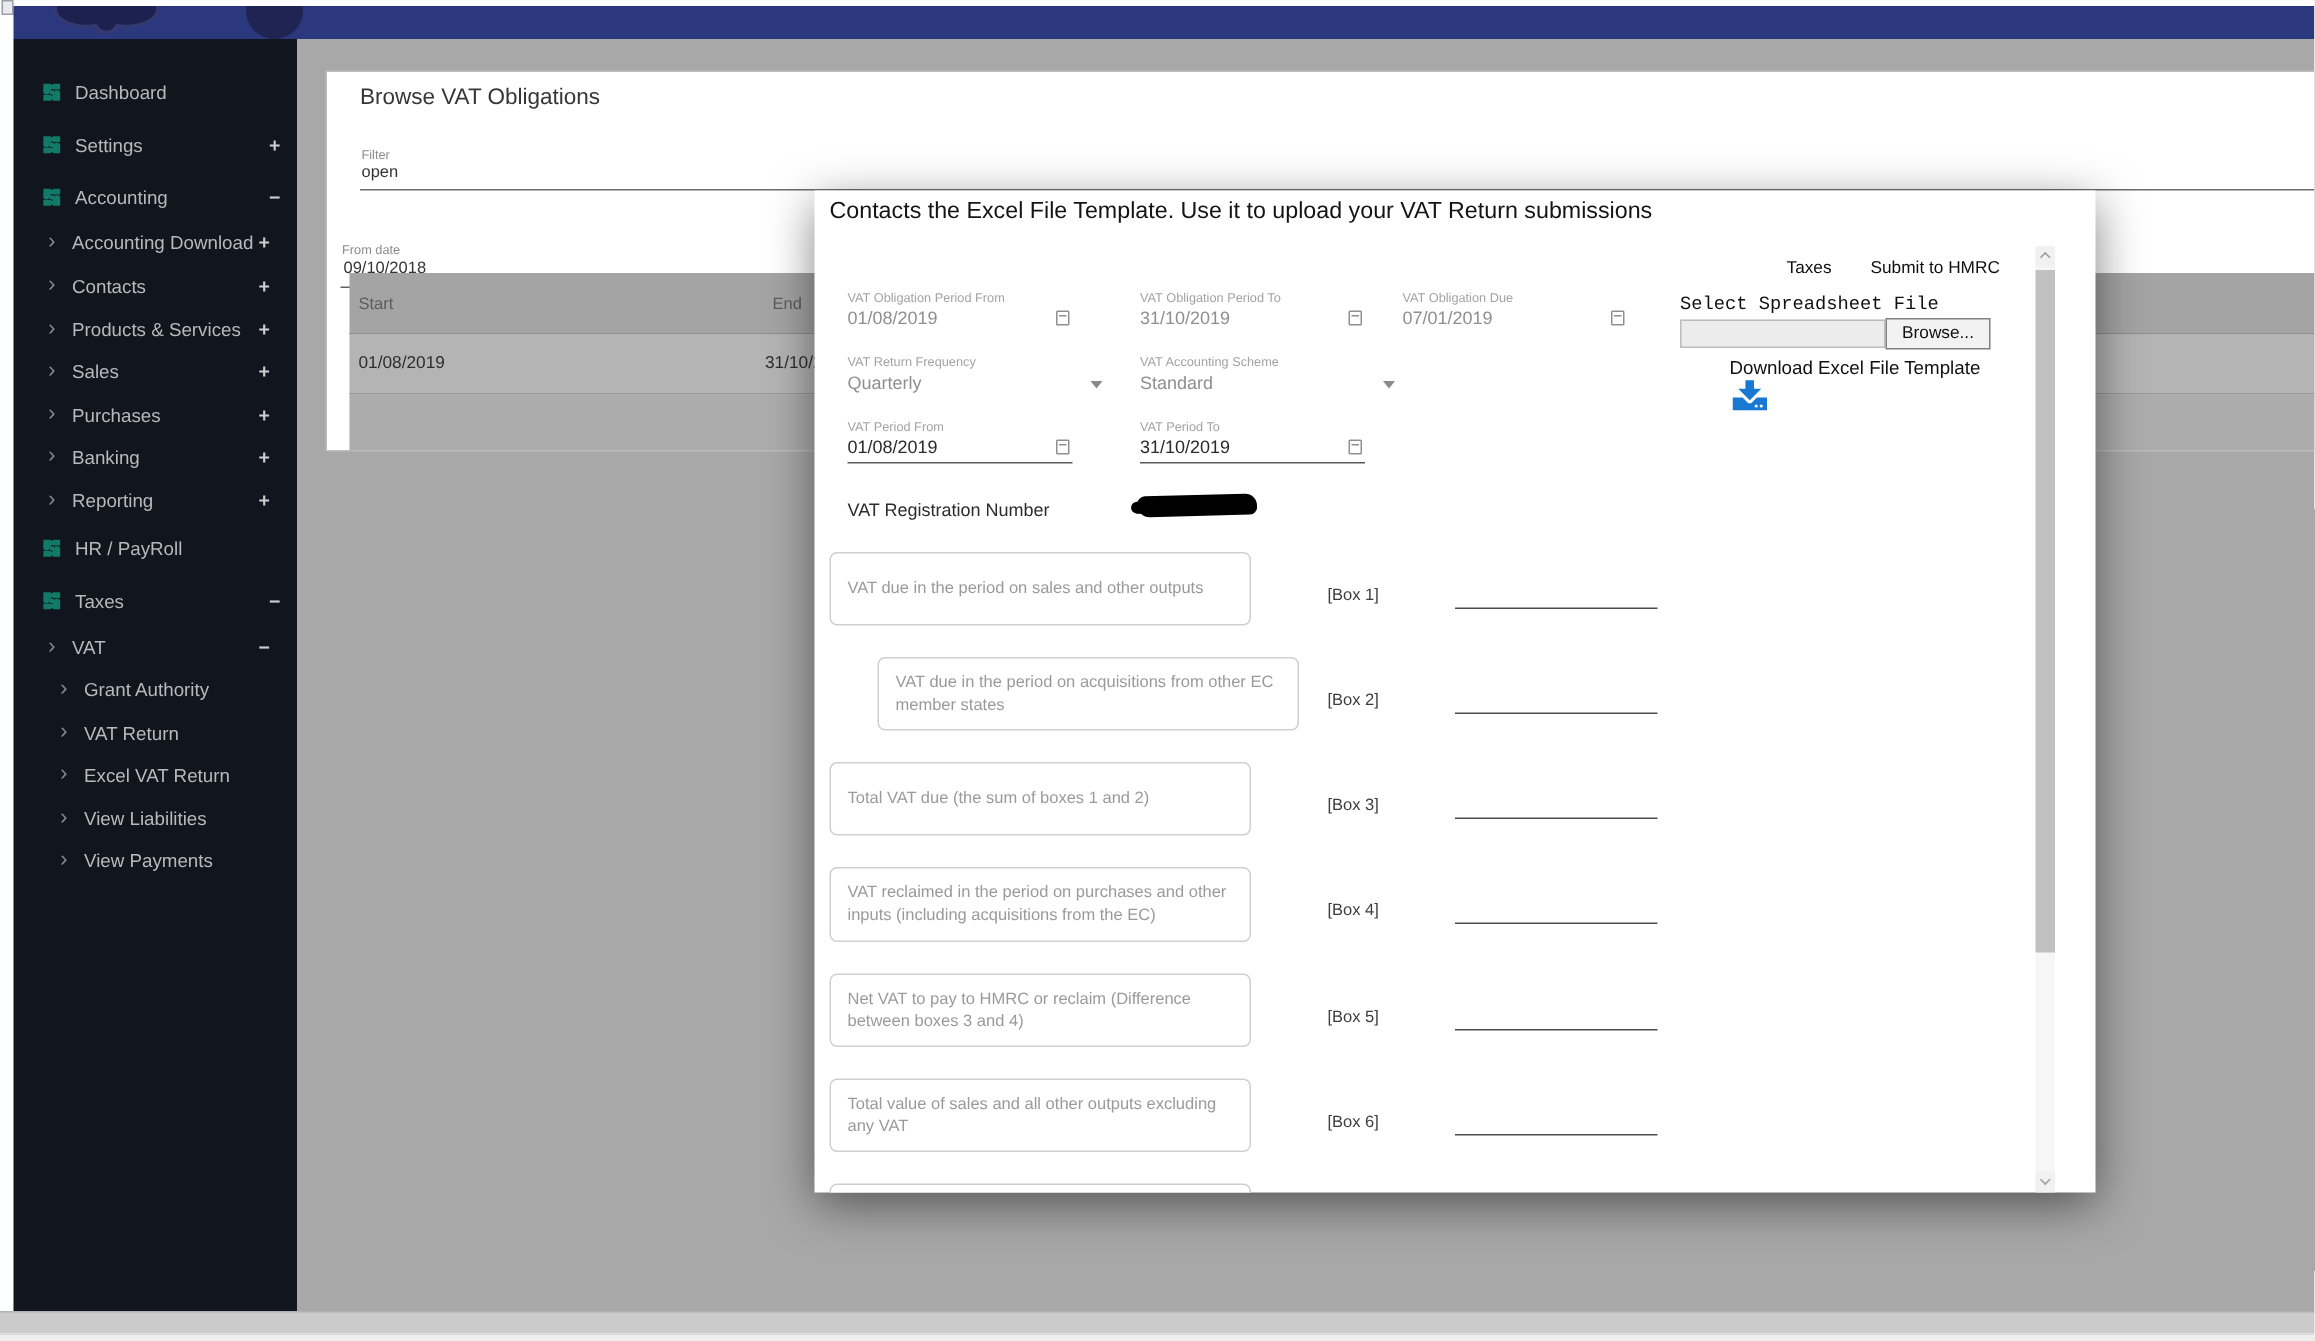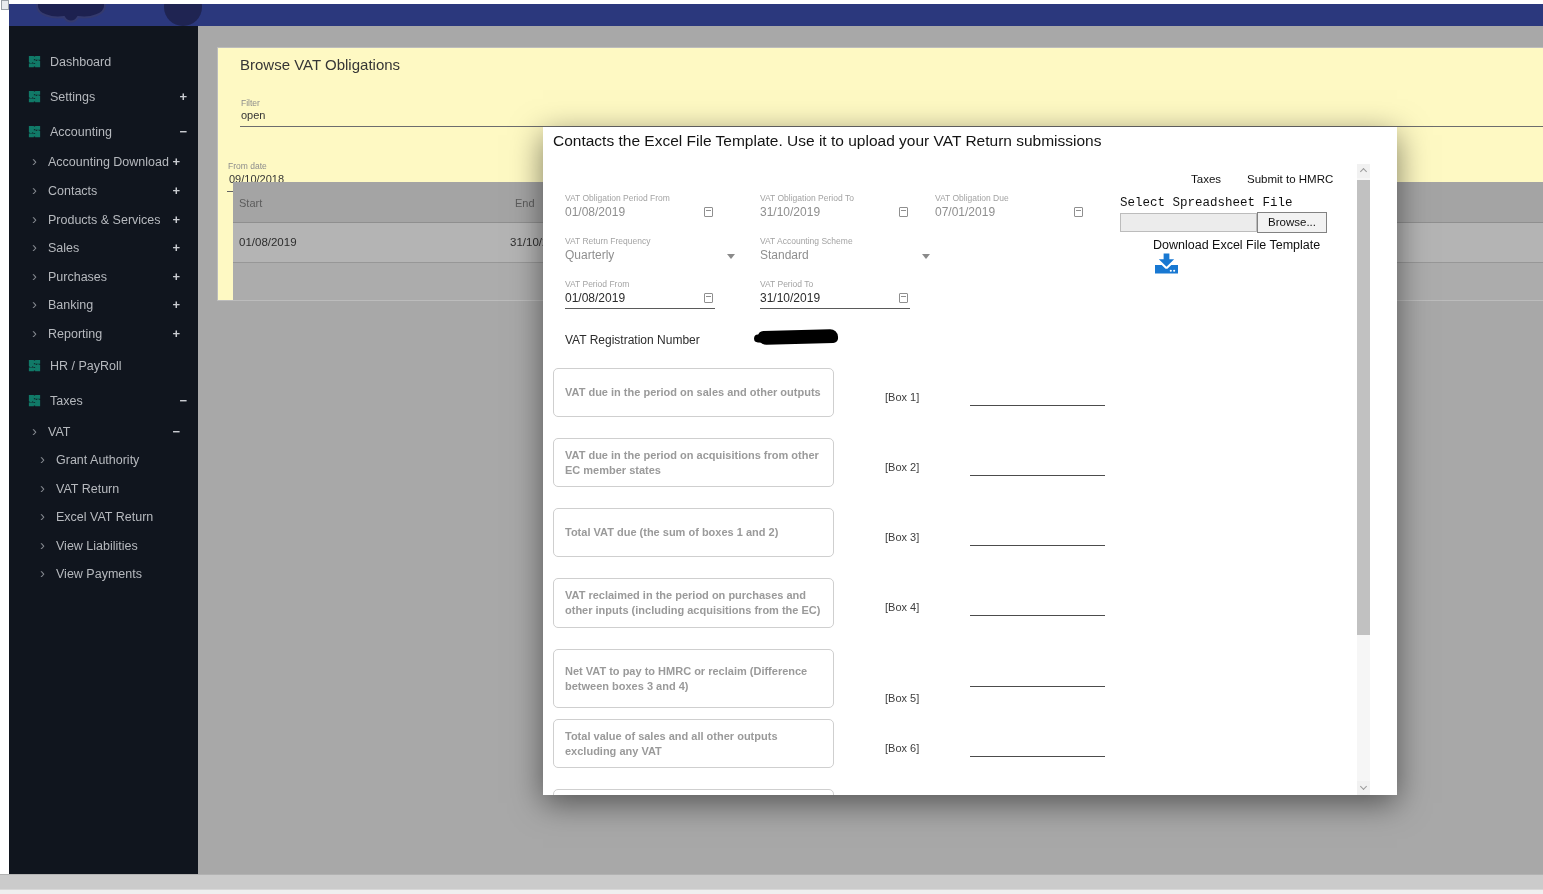--- a/index.html
+++ b/index.html
@@ -25,21 +25,21 @@
   .nav-top .lbl{left:41px;}
   .nav-top .exp{right:11px;}
   .nav-sub .chev{display:block;left:23px;}
   .nav-sub .lbl{left:39px;}
   .nav-sub .exp{right:18px;}
   .nav-sub2 .chev{display:block;left:31px;}
   .nav-sub2 .lbl{left:47px;}
 
   
   .content{position:absolute;left:198px;top:26px;width:1345px;height:848px;background:#a8a8a8;}
-  .panel{position:absolute;left:20px;top:22px;width:1325px;height:252px;background:#fef9c3;box-shadow:0 0 0 1px #bcbcbc;}
+  .panel{position:absolute;left:20px;top:22px;width:1325px;height:252px;background:#ffffff;box-shadow:0 0 0 1px #bcbcbc;}
   .panel-title{position:absolute;left:22px;top:8px;font-size:15px;color:#363636;}
   .flt-label{position:absolute;left:23px;top:50px;font-size:8.5px;color:#8c8c8c;}
   .flt-value{position:absolute;left:23px;top:61px;font-size:11px;color:#353535;}
   .flt-line{position:absolute;left:22px;right:0;top:78px;height:1px;background:#6d6d6d;}
   .fd-label{position:absolute;left:10px;top:113px;font-size:8.5px;color:#8c8c8c;}
   .fd-value{position:absolute;left:11px;top:125px;font-size:11px;color:#353535;}
   .fd-line{position:absolute;left:9px;width:304px;top:143px;height:1px;background:#636363;}
   .vtable{position:absolute;left:15px;right:0;top:134px;height:118px;}
   .thead{position:absolute;left:0;right:0;top:0;height:40px;background:#a4a4a4;border-bottom:1px solid #8f8f8f;}
   .th-start{position:absolute;left:6px;top:15px;font-size:11px;color:#5c5c5c;}
@@ -73,21 +73,21 @@
 
   .ssf-label{position:absolute;left:577px;top:69px;font-size:12.5px;color:#101010;font-family:Liberation Mono, monospace;}
   .file-box{position:absolute;left:577px;top:86px;width:137px;height:19px;background:#ececec;border:1px solid #bcbcbc;box-sizing:border-box;}
   .browse-btn{position:absolute;left:714px;top:85px;width:70px;height:21px;background:#f2f2f2;border:1px solid #828282;
               box-sizing:border-box;font-size:11.5px;color:#101010;text-align:center;line-height:19px;cursor:pointer;}
   .dl-label{position:absolute;left:610px;top:111px;font-size:12.5px;color:#101010;cursor:pointer;}
   .dl-icon{position:absolute;left:612px;top:126px;width:23px;height:21px;cursor:pointer;}
 
   .boxrow{position:absolute;left:0;width:100%;}
   .boxdesc{position:absolute;left:10px;width:281px;box-sizing:border-box;border:1px solid #cfcfcf;border-radius:5px;
-           display:flex;align-items:center;padding:4px 11px;font-size:11px;color:#9a9a9a;line-height:1.35;background:#fff;font-weight:bold;}
+           display:flex;align-items:center;padding:4px 11px;font-size:11px;color:#9a9a9a;line-height:1.35;background:#fff;}
   .boxtag{position:absolute;left:342px;font-size:11px;color:#3d3d3d;white-space:nowrap;}
   .boxline{position:absolute;left:427px;width:135px;height:1px;background:#4c4c4c;cursor:text;}
 
   .sb{position:absolute;left:814px;top:37px;width:13px;height:631px;background:#f6f6f6;}
   .sb-btn{position:absolute;left:0;width:13px;height:14px;background:#f1f1f1;}
   .sb-up{top:0;} .sb-down{bottom:0;}
   .sb-ch{position:absolute;left:3.5px;width:5px;height:5px;border:1px solid #9a9a9a;border-width:0 1px 1px 0;box-sizing:border-box;}
   .sb-up .sb-ch{top:5px;transform:rotate(-135deg);}
   .sb-down .sb-ch{top:3px;transform:rotate(45deg);}
   .sb-thumb{position:absolute;left:0;top:16px;width:13px;height:455px;background:#c1c1c1;}
@@ -324,45 +324,45 @@
 
     <div id="boxes">
         <div class="boxrow" style="top: 241px;">
       <div class="boxdesc" style="top: 0px; height: 49px;">
         <span class="boxtext">VAT due in the period on sales and other outputs</span>
       </div>
       <span class="boxtag" style="top: 23px;">[Box 1]</span>
       <div class="boxline" style="top: 37px;"></div>
     </div>
         <div class="boxrow" style="top: 311px;">
-      <div class="boxdesc" style="top: 0px; height: 49px;">
+      <div class="boxdesc" style="top: 0px; height: 49px; margin-left: 32px;">
         <span class="boxtext">VAT due in the period on acquisitions from other EC member states</span>
       </div>
       <span class="boxtag" style="top: 23px; text-align: center;">[Box 2]</span>
       <div class="boxline" style="top: 37px;"></div>
     </div>
         <div class="boxrow" style="top: 381px;">
       <div class="boxdesc" style="top: 0px; height: 49px;">
         <span class="boxtext">Total VAT due (the sum of boxes 1 and 2)</span>
       </div>
       <span class="boxtag" style="top: 23px;">[Box 3]</span>
       <div class="boxline" style="top: 37px;"></div>
     </div>
         <div class="boxrow" style="top: 451px;">
       <div class="boxdesc" style="top: 0px; height: 50px;">
         <span class="boxtext">VAT reclaimed in the period on purchases and other inputs (including acquisitions from the EC)</span>
       </div>
       <span class="boxtag" style="top: 23px;">[Box 4]</span>
       <div class="boxline" style="top: 37px;"></div>
     </div>
         <div class="boxrow" style="top: 522px;">
-      <div class="boxdesc" style="top: 0px; height: 59px; justify-content: flex-end;">
+      <div class="boxdesc" style="top: 0px; height: 49px; justify-content: flex-end;">
         <span class="boxtext">Net VAT to pay to HMRC or reclaim (Difference between boxes 3 and 4)</span>
       </div>
-      <span class="boxtag" style="top: 23px; margin-top: 20px;">[Box 5]</span>
+      <span class="boxtag" style="top: 23px;">[Box 5]</span>
       <div class="boxline" style="top: 37px;"></div>
     </div>
         <div class="boxrow" style="top: 592px;">
       <div class="boxdesc" style="top: 0px; height: 49px;">
         <span class="boxtext">Total value of sales and all other outputs excluding any VAT</span>
       </div>
       <span class="boxtag" style="top: 23px;">[Box 6]</span>
       <div class="boxline" style="top: 37px;"></div>
     </div>
         <div class="boxrow" style="top: 662px;">

